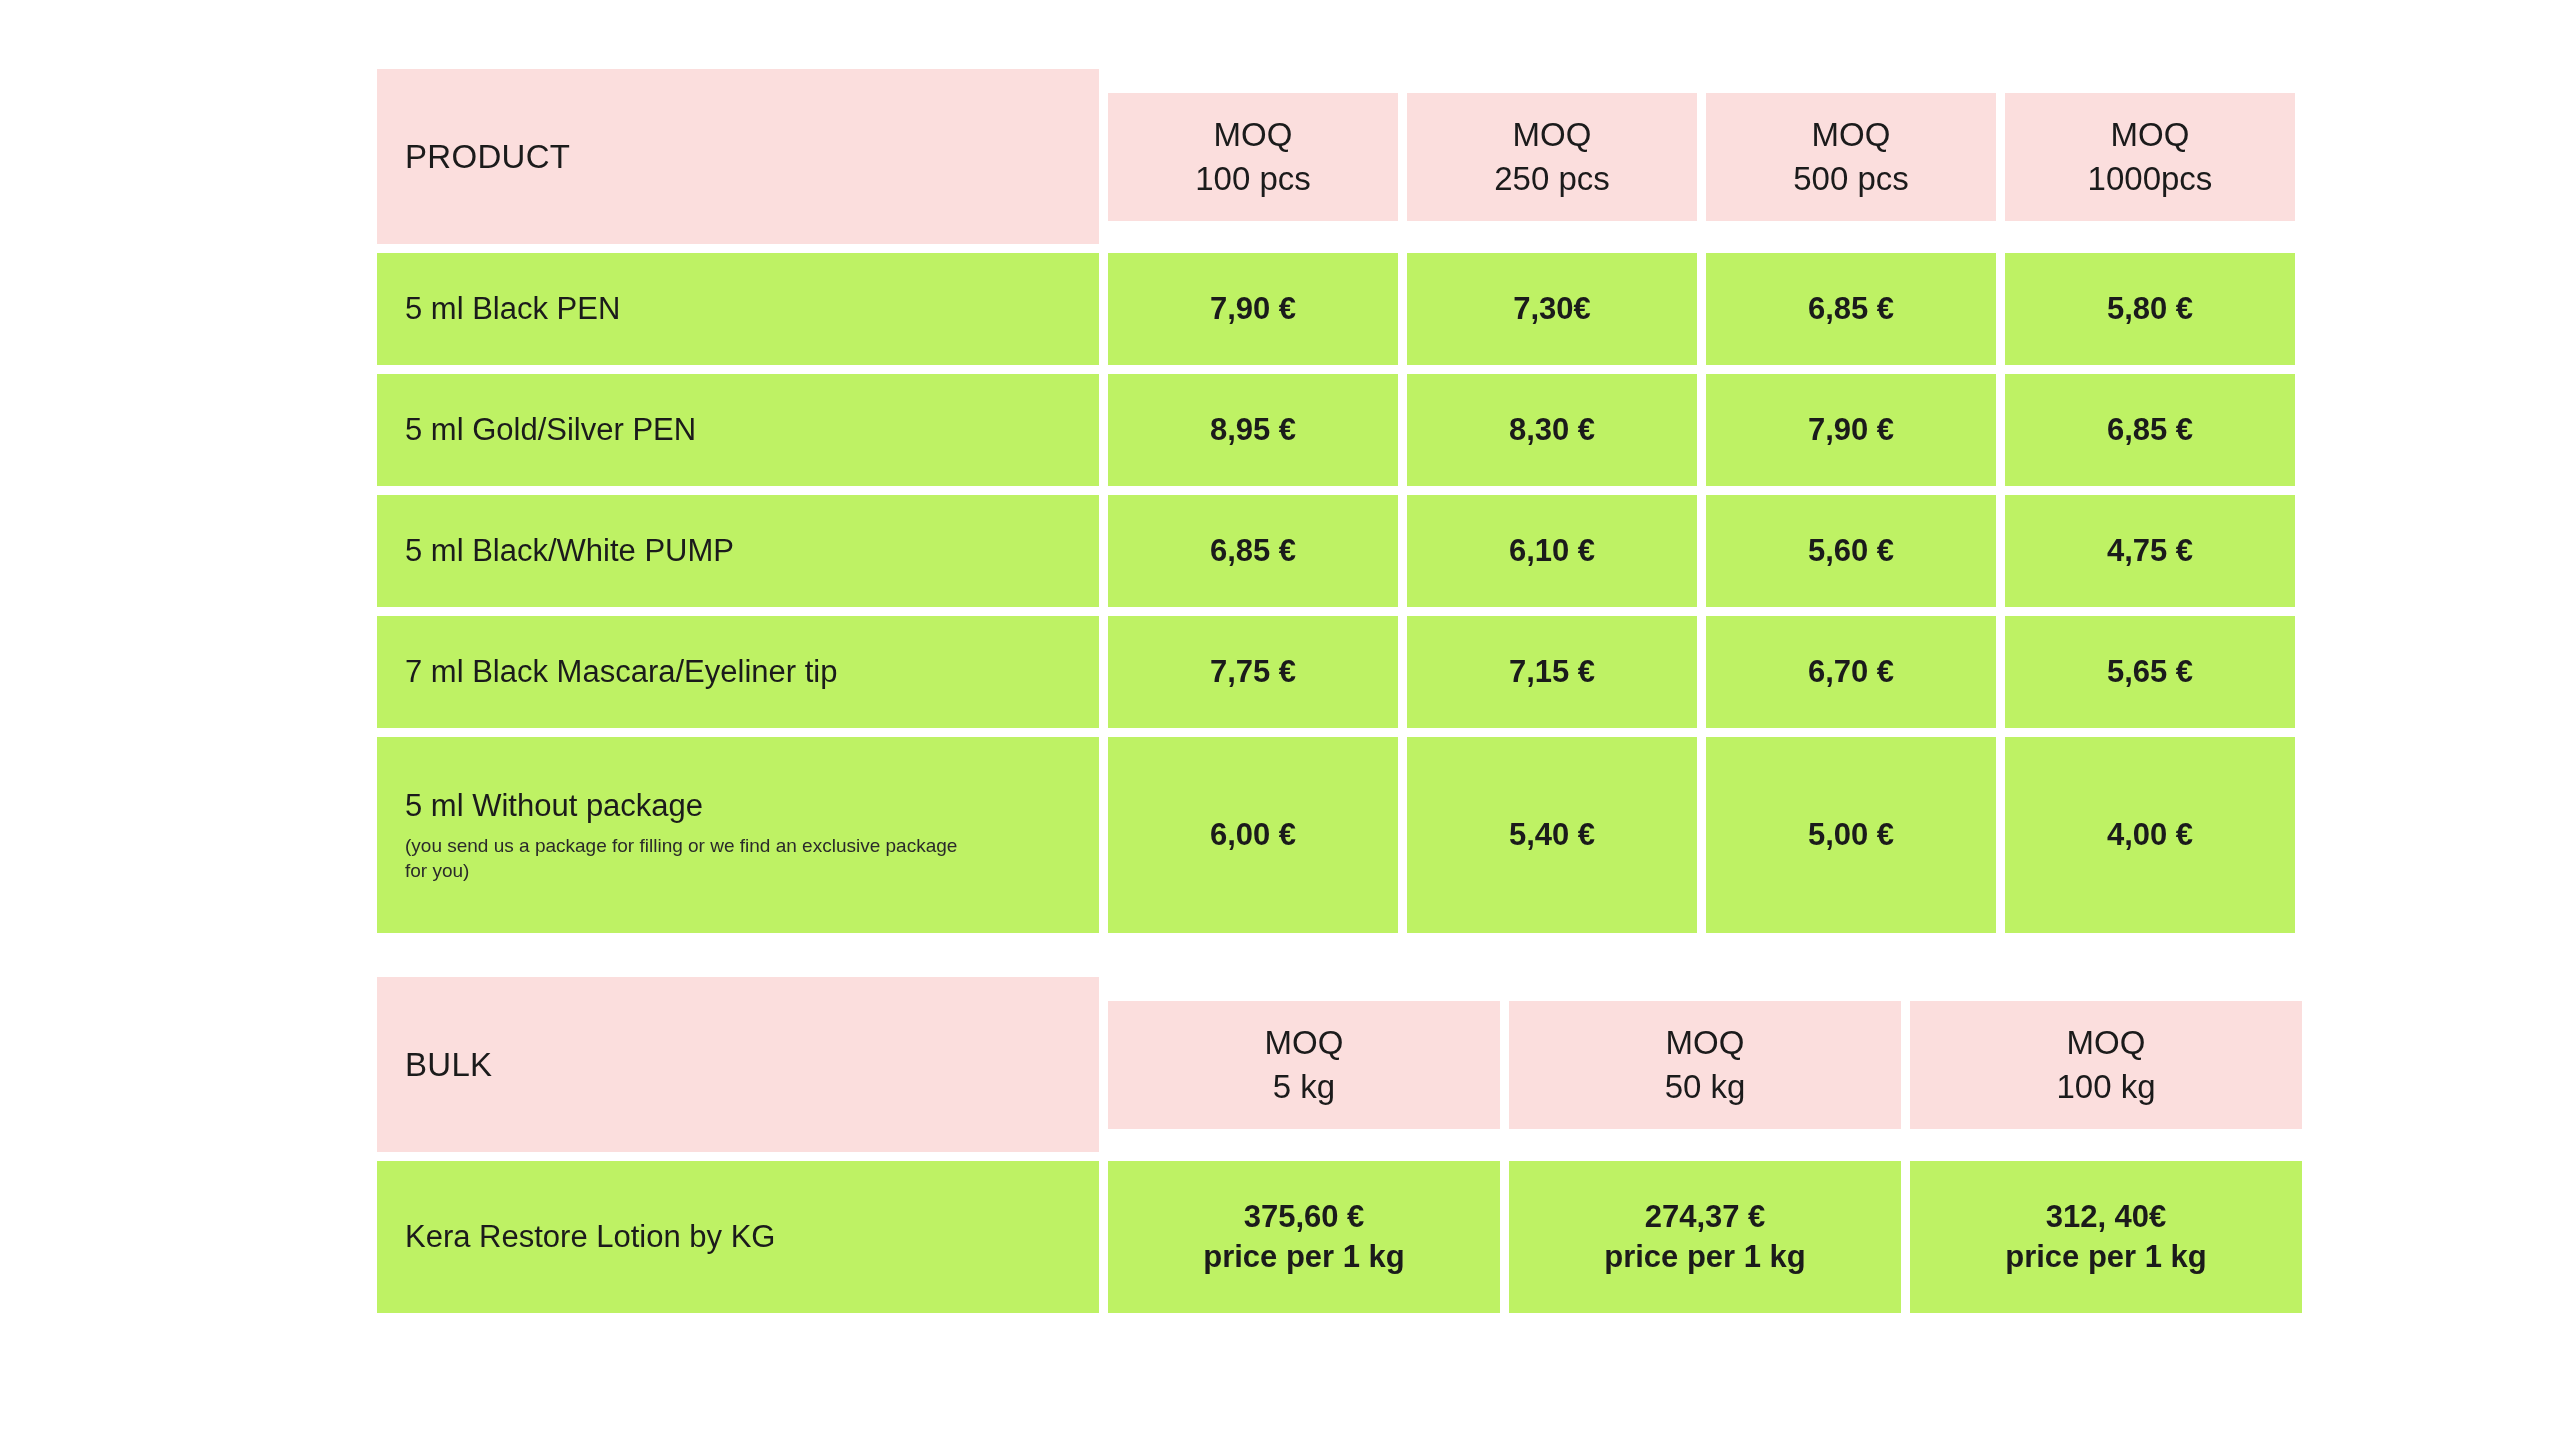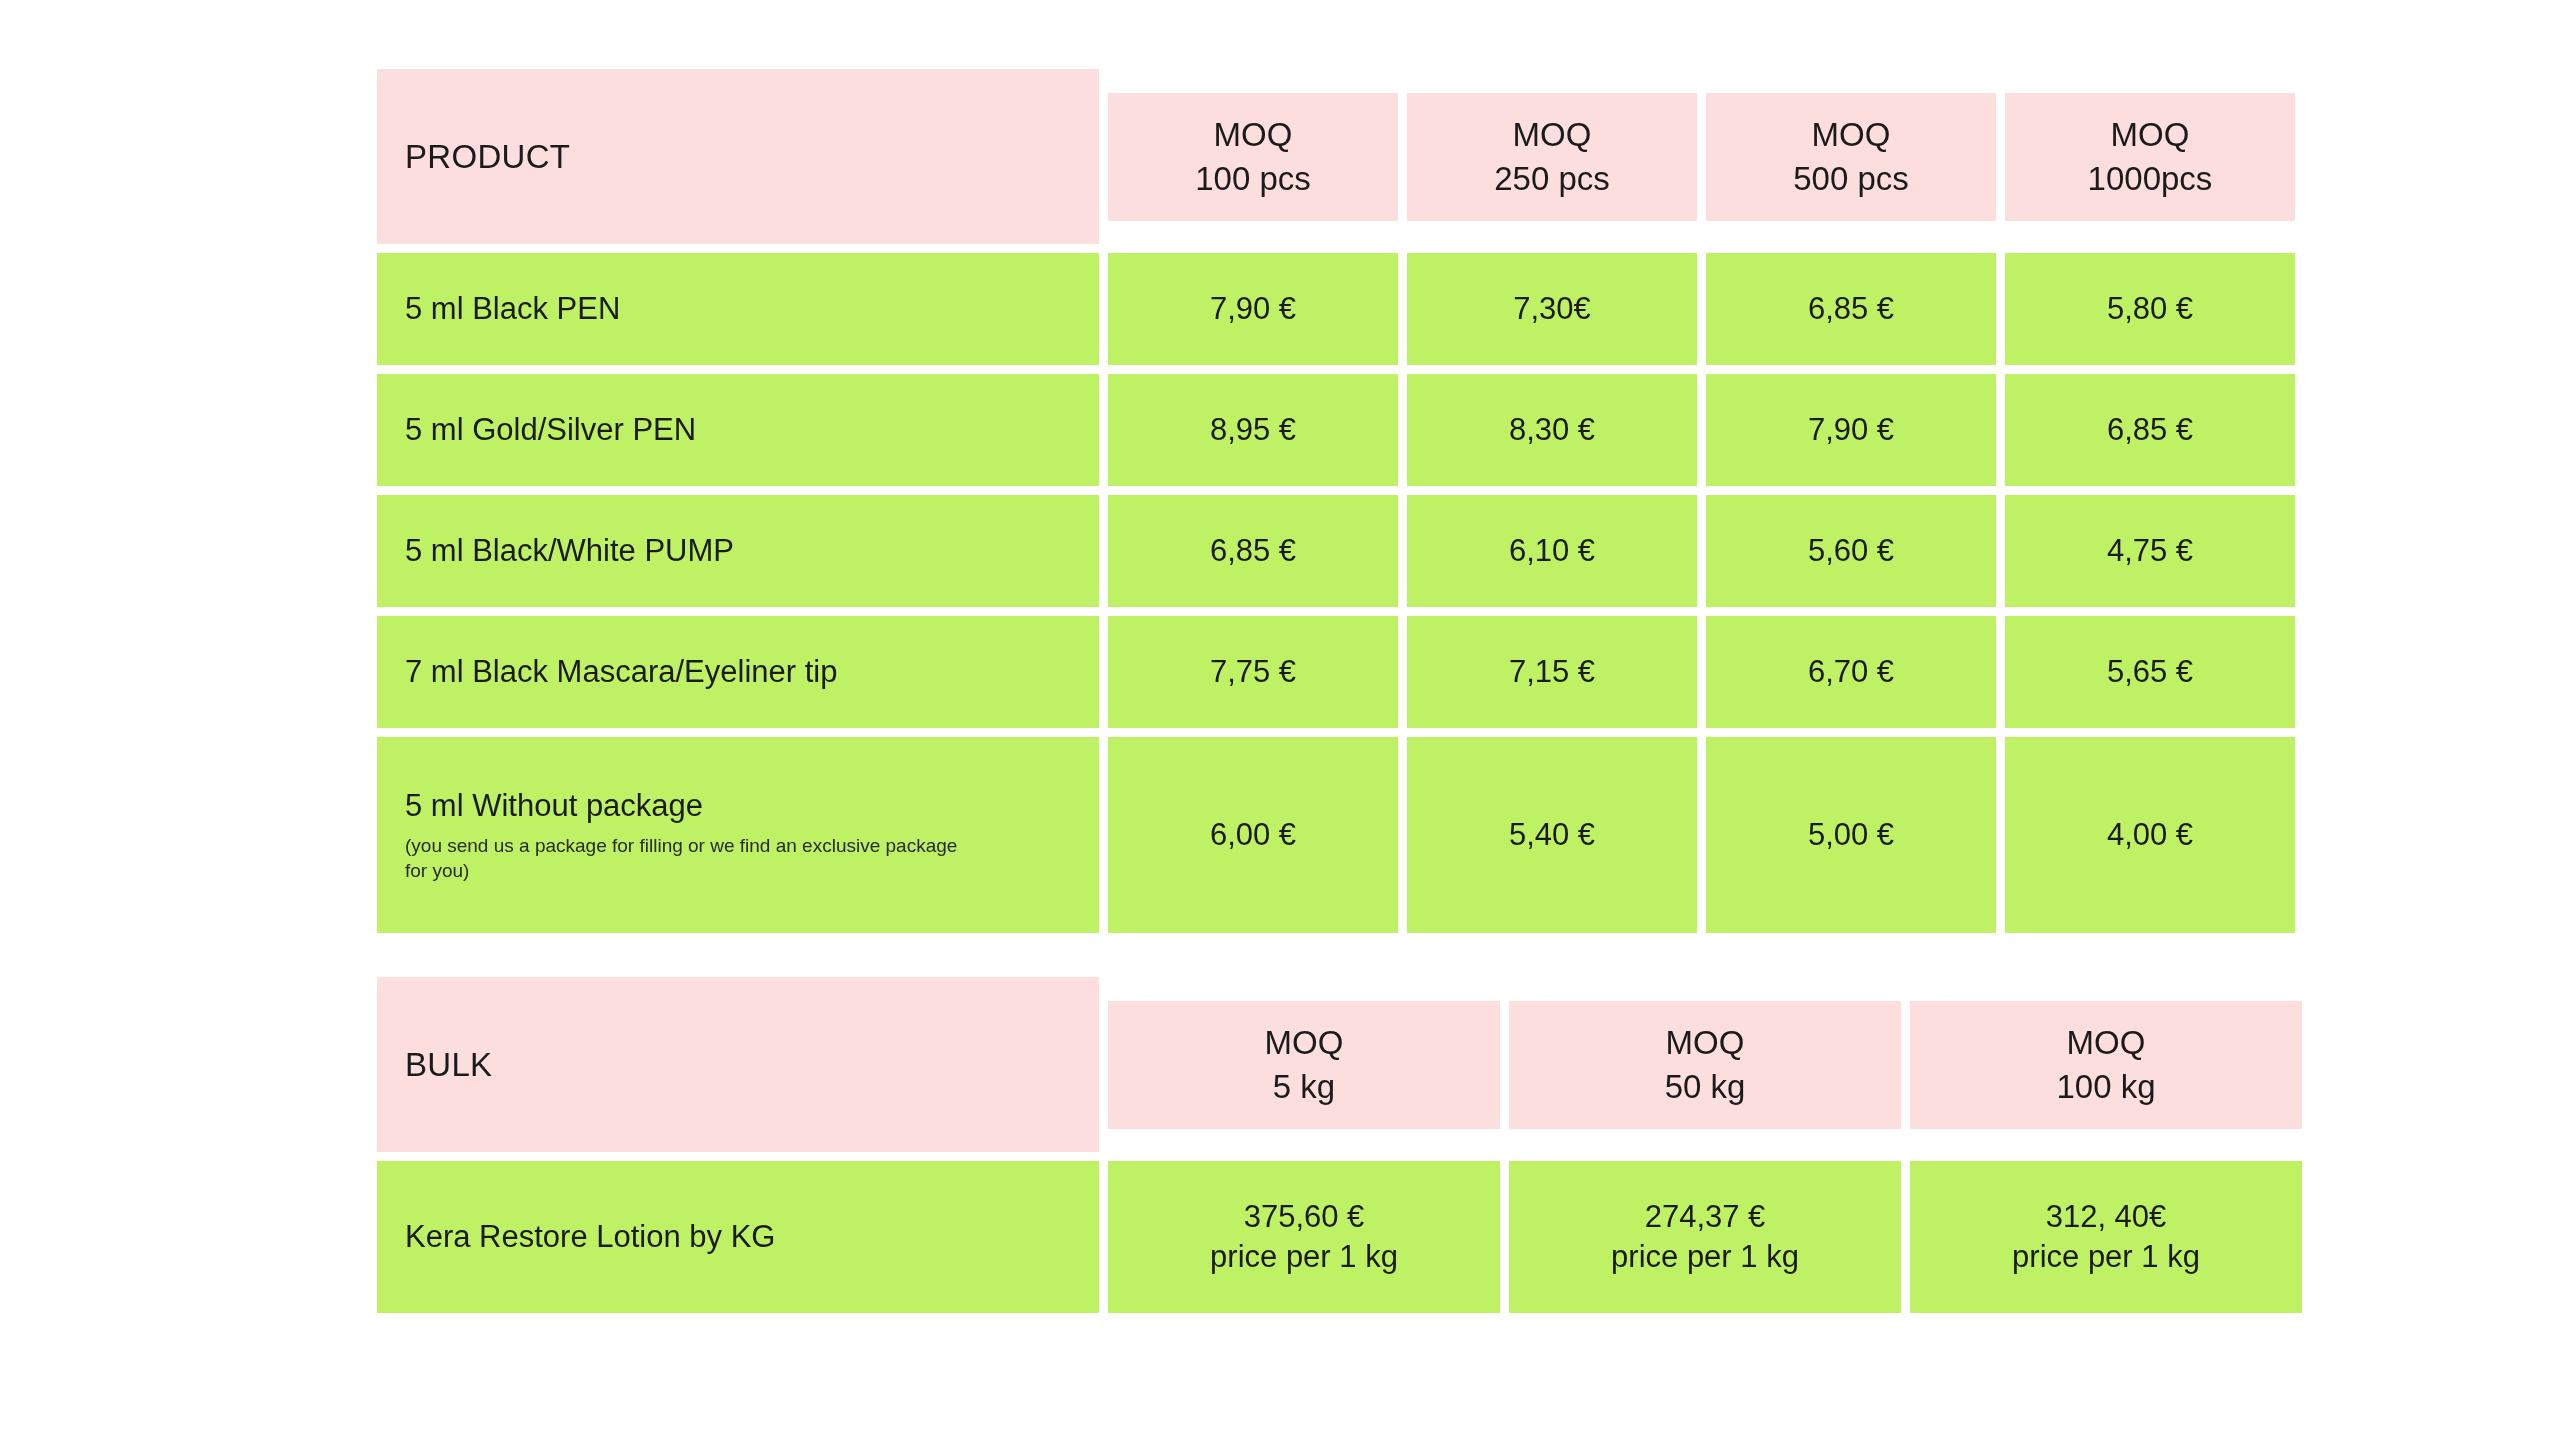--- a/index.html
+++ b/index.html
@@ -95,20 +95,21 @@
     margin-top: 7px;
     color: #2a2a2a;
     max-width: 560px;
   }
 
   .row-price {
     height: 112px;
     align-items: center;
     text-align: center;
     font-size: 31px;
+    font-weight: bold;
   }
   .row-price.tall { height: 196px; }
   .row-price .l2 {
     display: block;
     line-height: 1.3;
   }
   .row-price .l1 { line-height: 1.3; }
 
   .bulk-row-name { height: 152px; }
   .bulk-row-price { height: 152px; }

